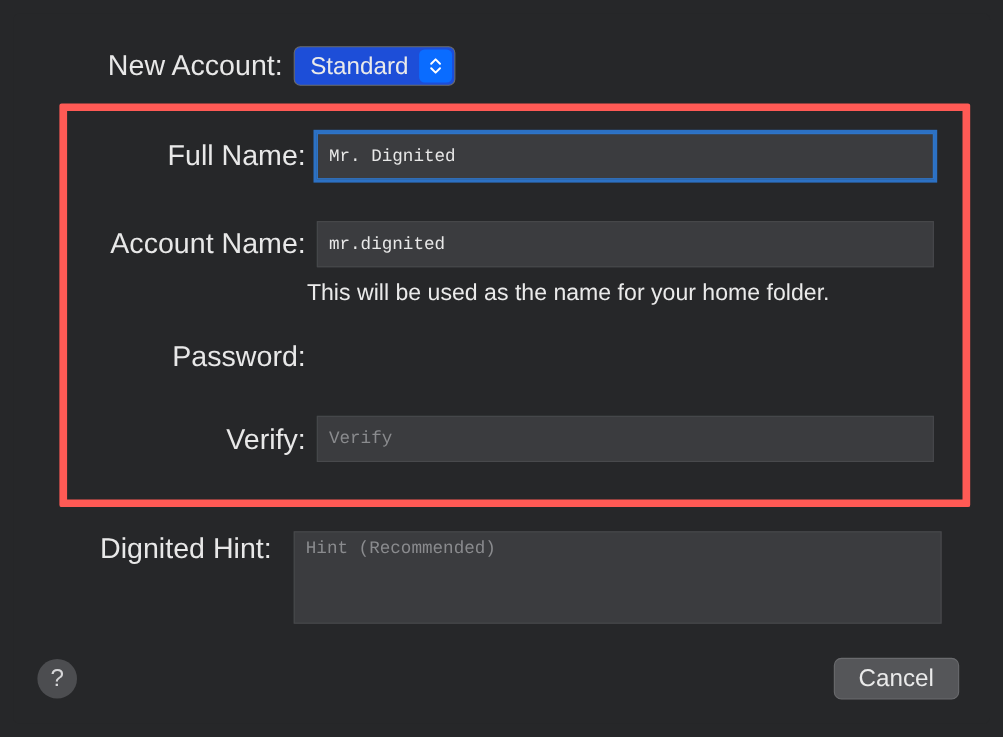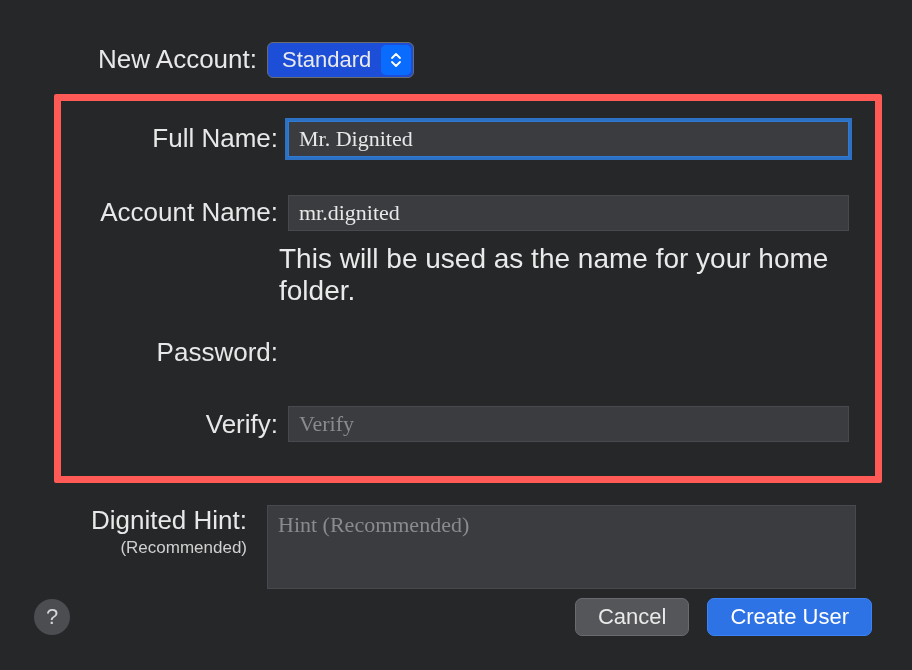--- a/index.html
+++ b/index.html
@@ -92,39 +92,39 @@
       margin: 10px 18px 0 42px;
       padding: 20px 0 34px 0;
     }
     .highlight-box .row { margin-bottom: 0; }
     .highlight-box .row + .row { margin-top: 38px; }
     .text-input, .textarea {
       width: 100%;
       background: #3b3c3f;
       border: 1px solid #48494c;
       color: #e8e8e8;
-      font-size: 22px;
-      font-family: Liberation Serif, serif;
-      padding: 8px 10px;
+      font-size: 16px;
+      font-family: Liberation Mono, monospace;
+      padding: 20px 10px;
       height: 36px;
       outline: none;
     }
     .text-input::placeholder, .textarea::placeholder {
       color: #8a8b8e;
     }
     .text-input.focused {
       box-shadow: 0 0 0 3px rgba(46,122,213,0.9);
       border-color: #2e7ad5;
     }
     .helper-text {
       margin-left: 48px;
       margin-top: 12px;
       margin-bottom: 30px;
       color: #eaeaea;
-      font-size: 28px;
+      font-size: 21px;
     }
     .key-icon {
       margin-left: 18px;
       color: #c9c9cc;
       flex-shrink: 0;
     }
     .hint-row {
       display: flex;
       align-items: flex-start;
       margin-top: 22px;
@@ -237,28 +237,26 @@
         <div class="field-col">
           <input type="password" class="text-input" placeholder="Verify" style="">
         </div>
       </div>
 
     </div>
 
     <div class="hint-row">
       <div class="hint-label-wrap">
         <div class="label-col" style="width:auto;">Dignited Hint:</div>
-        <div class="label-col small-sub" style="width:auto;">(Recommended)</div>
       </div>
       <div class="field-col" style="padding-right:44px;">
         <textarea class="textarea" placeholder="Hint (Recommended)" style=""></textarea>
       </div>
     </div>
 
   </div>
 
   <div class="footer">
     <button class="help-btn">?</button>
     <div class="spacer"></div>
     <button class="btn btn-cancel">Cancel</button>
-    <button class="btn btn-primary">Create User</button>
   </div>
 </div>
 
 </body></html>

